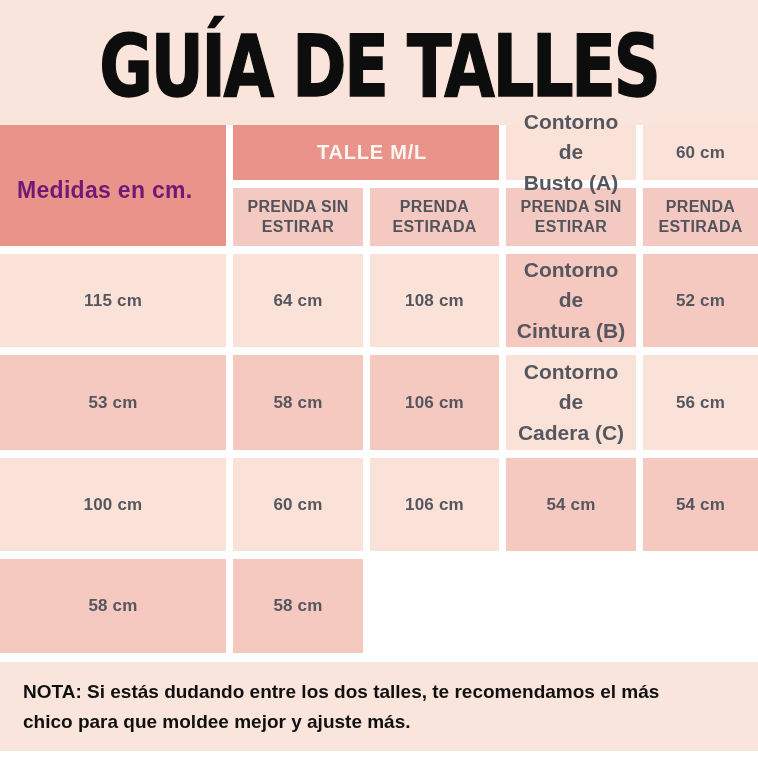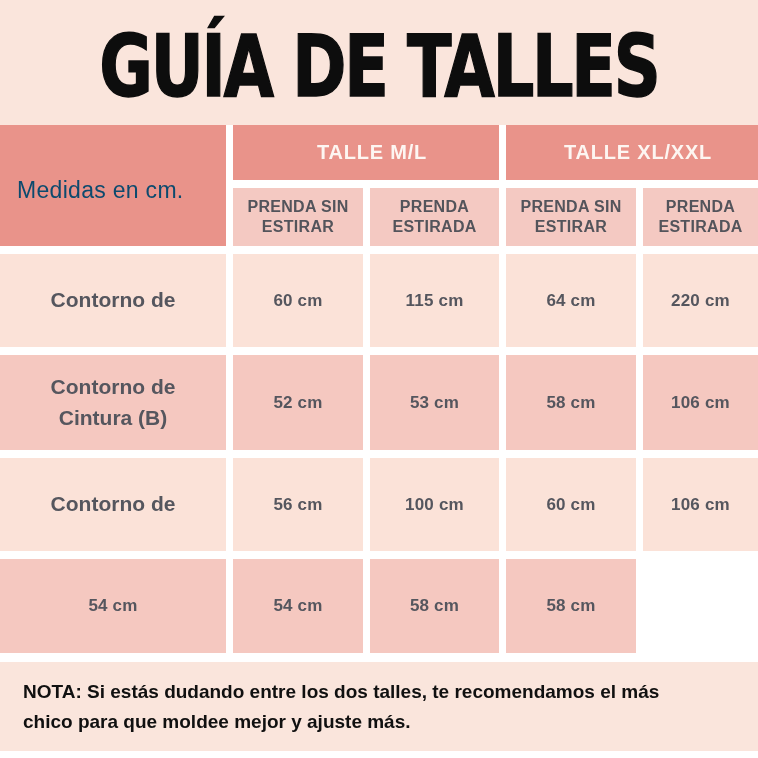--- a/index.html
+++ b/index.html
@@ -52,23 +52,23 @@
   }
   .corner-cell {
     grid-row: 1 / 3;
     grid-column: 1;
     background: #E9938A;
     justify-content: flex-start;
     padding-left: 17px;
     text-align: left;
   }
   .corner-cell .corner-label {
-    color: #0c4a6e;
+    color: #701a75;
     font-size: 23px;
-    font-weight: 400;
+    font-weight: 700;
     letter-spacing: 0.3px;
     margin-top: 10px;
   }
   .group-header {
     background: #E9938A;
     color: #FDF6F2;
     font-size: 20px;
     font-weight: 700;
     letter-spacing: 0.8px;
     padding-left: 12px;
@@ -131,51 +131,52 @@
     <div class="main-title">GUÍA DE TALLES</div>
   </div>
 
   <div class="size-table">
 
     <div class="cell corner-cell">
       <span class="corner-label">Medidas en cm.</span>
     </div>
 
     <div class="cell group-header group-ml">TALLE M/L</div>
-    <div class="cell group-header group-xl">TALLE XL/XXL</div>
 
     <div class="cell sub-header">PRENDA SIN ESTIRAR</div>
     <div class="cell sub-header">PRENDA ESTIRADA</div>
     <div class="cell sub-header">PRENDA SIN ESTIRAR</div>
     <div class="cell sub-header">PRENDA ESTIRADA</div>
 
     <div class="cell row-light row-label">
       <div>
         <span>Contorno de</span>
+        <span>Busto (A)</span>
       </div>
     </div>
     <div class="cell row-light value-cell">60 cm</div>
     <div class="cell row-light value-cell">115 cm</div>
     <div class="cell row-light value-cell">64 cm</div>
-    <div class="cell row-light value-cell">220 cm</div>
+    <div class="cell row-light value-cell">108 cm</div>
 
     <div class="cell row-dark row-label">
       <div>
         <span>Contorno de</span>
         <span>Cintura (B)</span>
       </div>
     </div>
     <div class="cell row-dark value-cell">52 cm</div>
     <div class="cell row-dark value-cell">53 cm</div>
     <div class="cell row-dark value-cell">58 cm</div>
     <div class="cell row-dark value-cell">106 cm</div>
 
     <div class="cell row-light row-label">
       <div>
         <span>Contorno de</span>
+        <span>Cadera (C)</span>
       </div>
     </div>
     <div class="cell row-light value-cell">56 cm</div>
     <div class="cell row-light value-cell">100 cm</div>
     <div class="cell row-light value-cell">60 cm</div>
     <div class="cell row-light value-cell">106 cm</div>
 
     <div class="cell row-dark value-cell">54 cm</div>
     <div class="cell row-dark value-cell">54 cm</div>
     <div class="cell row-dark value-cell">58 cm</div>

